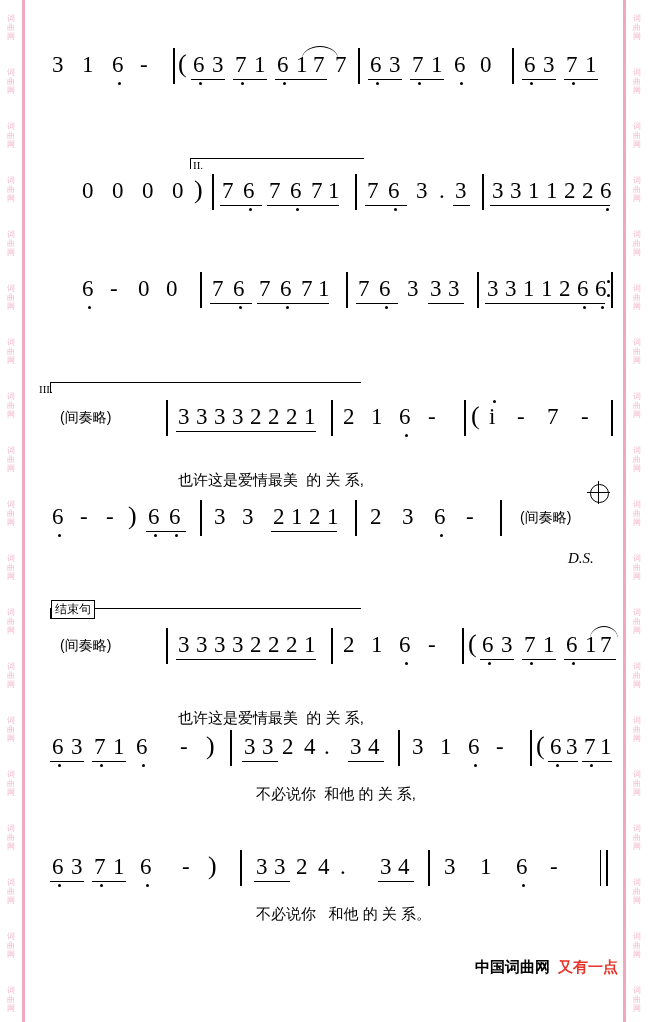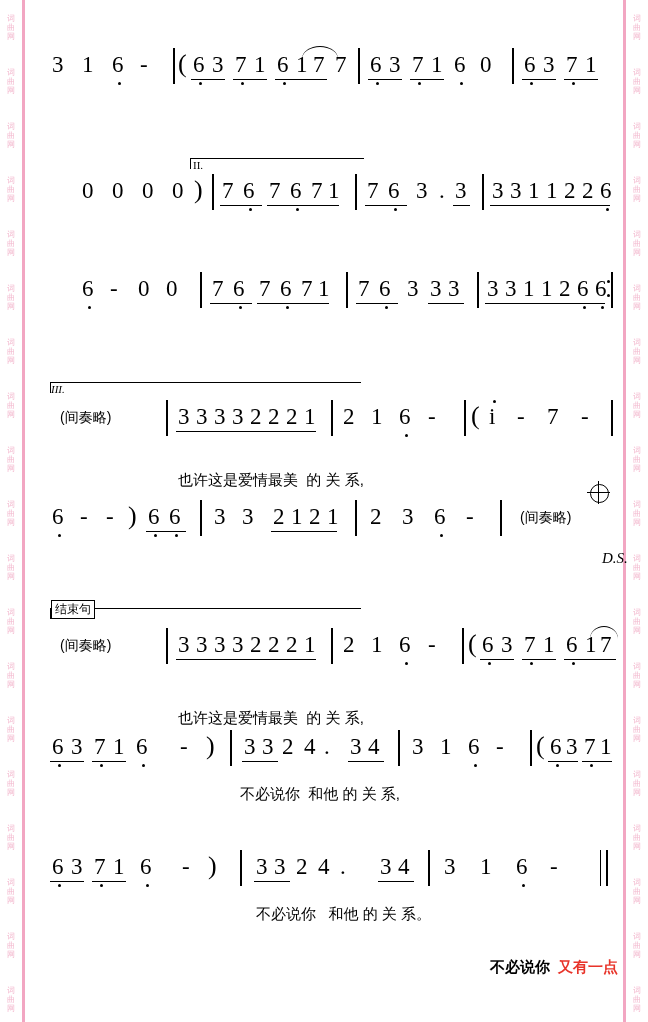--- a/index.html
+++ b/index.html
@@ -468,21 +468,21 @@
         <div class="beam" style="left:455px; top:31px; width:120px;"></div>
 
         <div class="bar" style="left:581px; top:0px; height:36px;"></div>
         <div class="dot" style="left:577px; top:8px;"></div>
         <div class="dot" style="left:577px; top:22px;"></div>
       </div>
     </div>
 
     <div class="row" style="top:382px;">
       <div class="sect" style="left:20px; top:0px; width:310px;"></div>
-      <span class="sect-label" style="left:21px; top:1px;font-style:italic;">III.</span>
+      <span class="sect-label" style="left:9px; top:1px;">III.</span>
 
       <div class="notes" style="margin-top:18px;">
         <span class="abs" style="left:30px; top:9px; font-family:'Liberation Sans',sans-serif; font-size:14px;">(间奏略)</span>
 
         <div class="bar" style="left:136px; top:0px; height:36px;"></div>
 
         <span class="abs num" style="left:148px; top:4px;">3</span>
         <span class="abs num" style="left:166px; top:4px;">3</span>
         <span class="abs num" style="left:184px; top:4px;">3</span>
         <span class="abs num" style="left:202px; top:4px;">3</span>
@@ -546,21 +546,21 @@
         <span class="abs num" style="left:372px; top:4px;">3</span>
         <span class="abs num" style="left:404px; top:4px;">6</span>
         <div class="dot" style="left:410px; top:34px;"></div>
         <span class="abs num" style="left:436px; top:4px;">-</span>
 
         <div class="bar" style="left:470px; top:0px; height:36px;"></div>
 
         <span class="abs" style="left:490px; top:9px; font-family:'Liberation Sans',sans-serif; font-size:14px;">(间奏略)</span>
       </div>
       <div class="lyrics" style="top:12px;">
-        <span class="ds" style="left:538px; top:-2px;margin-left:34px;">D.S.</span>
+        <span class="ds" style="left:538px; top:-2px;">D.S.</span>
       </div>
     </div>
 
     <div class="row" style="top:600px;">
       <div class="sect" style="left:20px; top:8px; width:310px;"></div>
       <span class="boxlabel" style="left:21px; top:0px;">结束句</span>
 
       <div class="notes" style="margin-top:28px;">
         <span class="abs" style="left:30px; top:9px; font-family:'Liberation Sans',sans-serif; font-size:14px;">(间奏略)</span>
 
@@ -650,21 +650,21 @@
         <span class="abs num" style="left:520px; top:4px;">6</span>
         <div class="dot" style="left:526px; top:34px;"></div>
         <span class="abs num" style="left:536px; top:4px;">3</span>
         <div class="beam" style="left:518px; top:31px; width:30px;"></div>
         <span class="abs num" style="left:554px; top:4px;">7</span>
         <div class="dot" style="left:560px; top:34px;"></div>
         <span class="abs num" style="left:570px; top:4px;">1</span>
         <div class="beam" style="left:552px; top:31px; width:30px;"></div>
       </div>
       <div class="lyrics" style="top:-2px;">
-        <span class="abs" style="left:210px;">不必说你  和他 的 关 系,</span>
+        <span class="abs" style="left:226px;">不必说你  和他 的 关 系,</span>
       </div>
     </div>
 
     <div class="row" style="top:850px;">
       <div class="notes">
         <span class="abs num" style="left:22px; top:4px;">6</span>
         <div class="dot" style="left:28px; top:34px;"></div>
         <span class="abs num" style="left:41px; top:4px;">3</span>
         <div class="beam" style="left:20px; top:31px; width:34px;"></div>
         <span class="abs num" style="left:64px; top:4px;">7</span>
@@ -700,16 +700,16 @@
         <div class="bar" style="left:576px; top:0px; height:36px;"></div>
       </div>
       <div class="lyrics" style="top:-2px;">
         <span class="abs" style="left:226px;">不必说你   和他 的 关 系。</span>
       </div>
     </div>
 
   </div>
 
   <div class="footer">
-    <span>不必说你</span><span class="brand">又有一点</span>
+    <span>中国词曲网</span><span class="brand">又有一点</span>
   </div>
 
 </div>
 
 </body></html>

